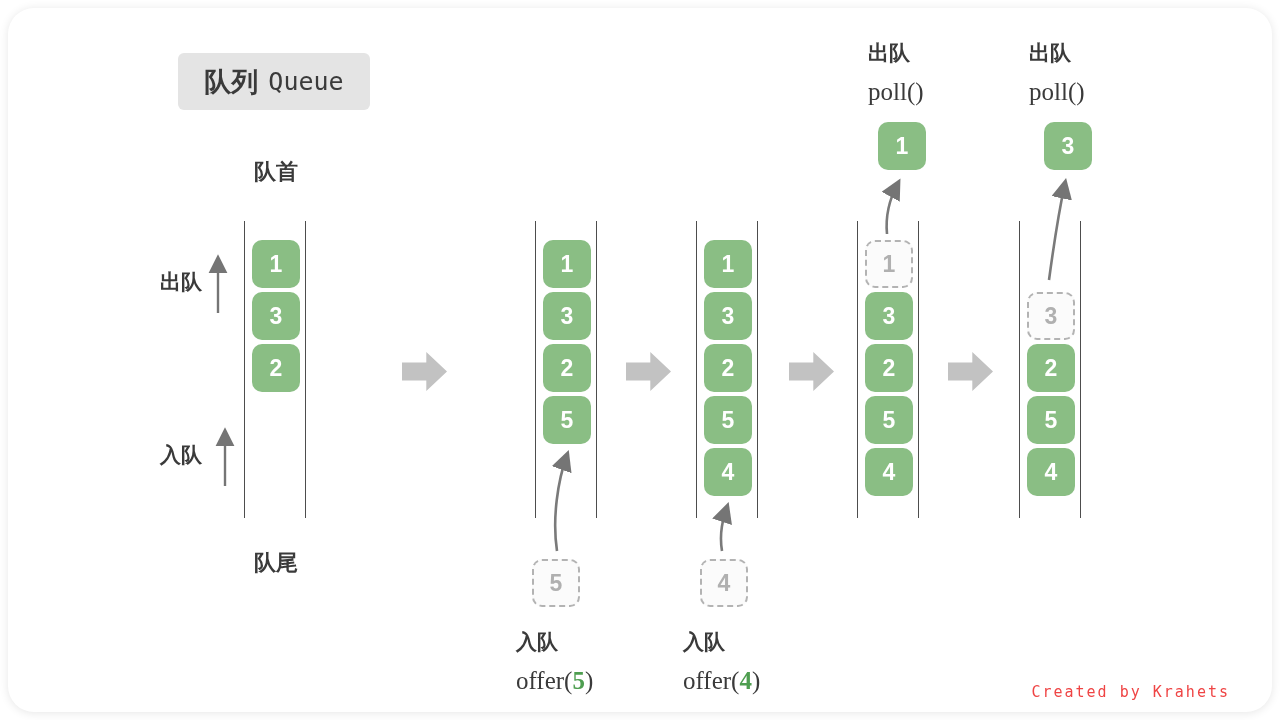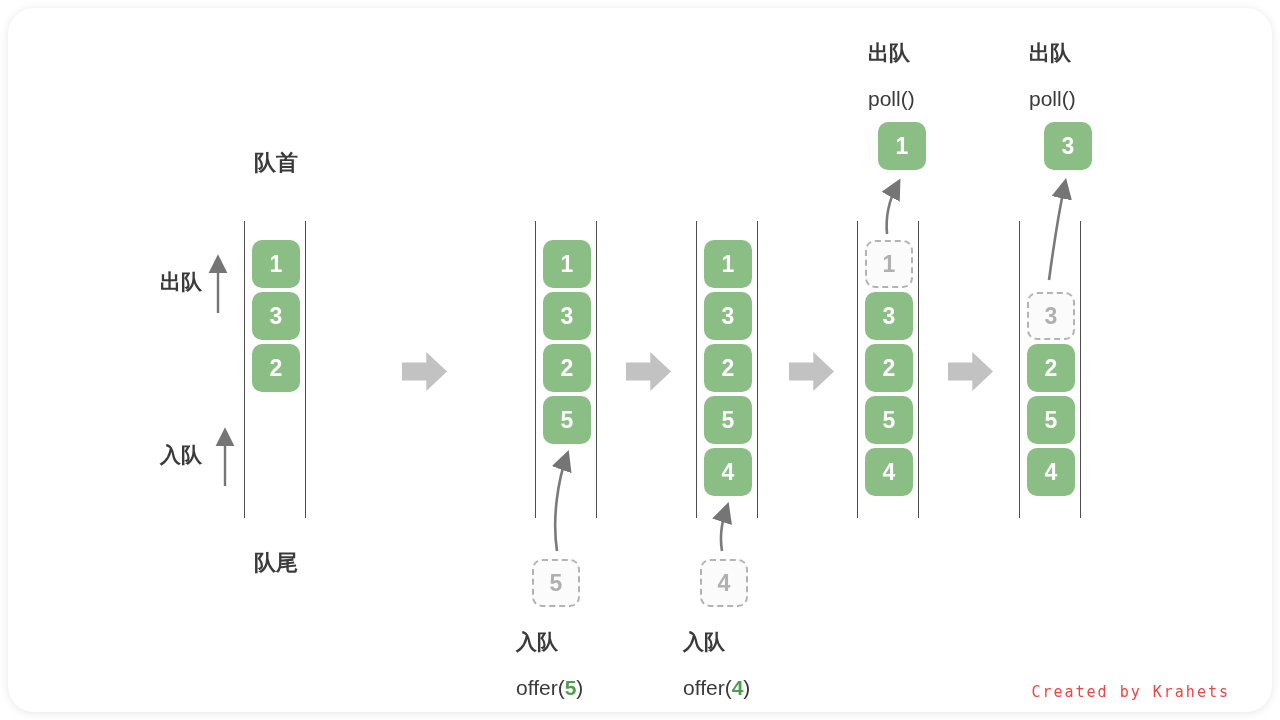--- a/index.html
+++ b/index.html
@@ -15,21 +15,21 @@
     position: absolute; left: 170px; top: 45px; width: 192px; height: 57px;
     background: #e4e4e4; border-radius: 6px;
     display: flex; align-items: center; justify-content: center; gap: 10px;
     color: #3a3a3a;
   }
   .title-zh { font-size: 27px; font-weight: bold; }
   .title-en { font-size: 25px; font-family: "DejaVu Sans Mono", "Liberation Mono", monospace; }
 
   
   .zh-label { position: absolute; color: #3a3a3a; font-weight: bold; font-size: 22px; white-space: nowrap; }
-  #front-label { left: 246px; top: 140px; text-align: center; }
+  #front-label { left: 246px; top: 149px; text-align: center; }
   #rear-label  { left: 246px; top: 540px; }
   #dequeue-side-label { left: 152px; top: 260px; font-size: 21px; }
   #enqueue-side-label { left: 152px; top: 433px; font-size: 21px; }
 
   
   .queue-col {
     position: absolute; top: 213px; width: 62px; height: 297px;
     border-left: 1.6px solid #4d4d4d; border-right: 1.6px solid #4d4d4d;
   }
   .cell {
@@ -49,21 +49,21 @@
   .float-box.dashed { background: #fbfbfb; border: 2px dashed #b3b3b3; color: #b0b0b0; }
   .float-box.green  { background: #8abe84; color: #ffffff; }
   #incoming-5 { left: 524px; top: 551px; }
   #incoming-4 { left: 692px; top: 551px; }
   #outgoing-1 { left: 870px; top: 114px; }
   #outgoing-3 { left: 1036px; top: 114px; }
 
   
   .op-label { position: absolute; color: #3a3a3a; white-space: nowrap; }
   .op-action { font-weight: bold; font-size: 21px; display: block; }
-  .op-call { font-family: Liberation Sans, sans-serif; font-size: 21px; display: block; margin-top: 20px; }
+  .op-call { font-family: Liberation Serif, serif; font-size: 25px; display: block; margin-top: 11px; }
   .op-arg { color: #4e9e50; font-weight: bold; }
   #op-enqueue-5 { left: 508px; top: 620px; }
   #op-enqueue-4 { left: 675px; top: 620px; }
   #op-poll-1 { left: 860px; top: 31px; }
   #op-poll-2 { left: 1021px; top: 31px; }
 
   
   .block-arrow {
     position: absolute; top: 344px; width: 45px; height: 39px; background: #c2c2c2;
     clip-path: polygon(0% 27%, 54% 27%, 54% 0%, 100% 50%, 54% 100%, 54% 73%, 0% 73%);
@@ -79,20 +79,24 @@
     position: absolute; right: 42px; top: 675px;
     font-family: "DejaVu Sans Mono", "Liberation Mono", monospace;
     font-size: 15px; letter-spacing: 2px; color: #ef4444;
   }
 </style>
 </head>
 <body>
 
 <div class="card">
 
+  <div class="title-box">
+    <span class="title-zh">队列</span>
+    <span class="title-en">Queue</span>
+  </div>
 
   <div class="zh-label" id="front-label">队首</div>
   <div class="zh-label" id="rear-label">队尾</div>
   <div class="zh-label" id="dequeue-side-label">出队</div>
   <div class="zh-label" id="enqueue-side-label">入队</div>
 
   <div>
       <div class="queue-col" style="left: 236px;">
         <div class="cell filled" style="top: 19px;">1</div>
         <div class="cell filled" style="top: 71px;">3</div>

